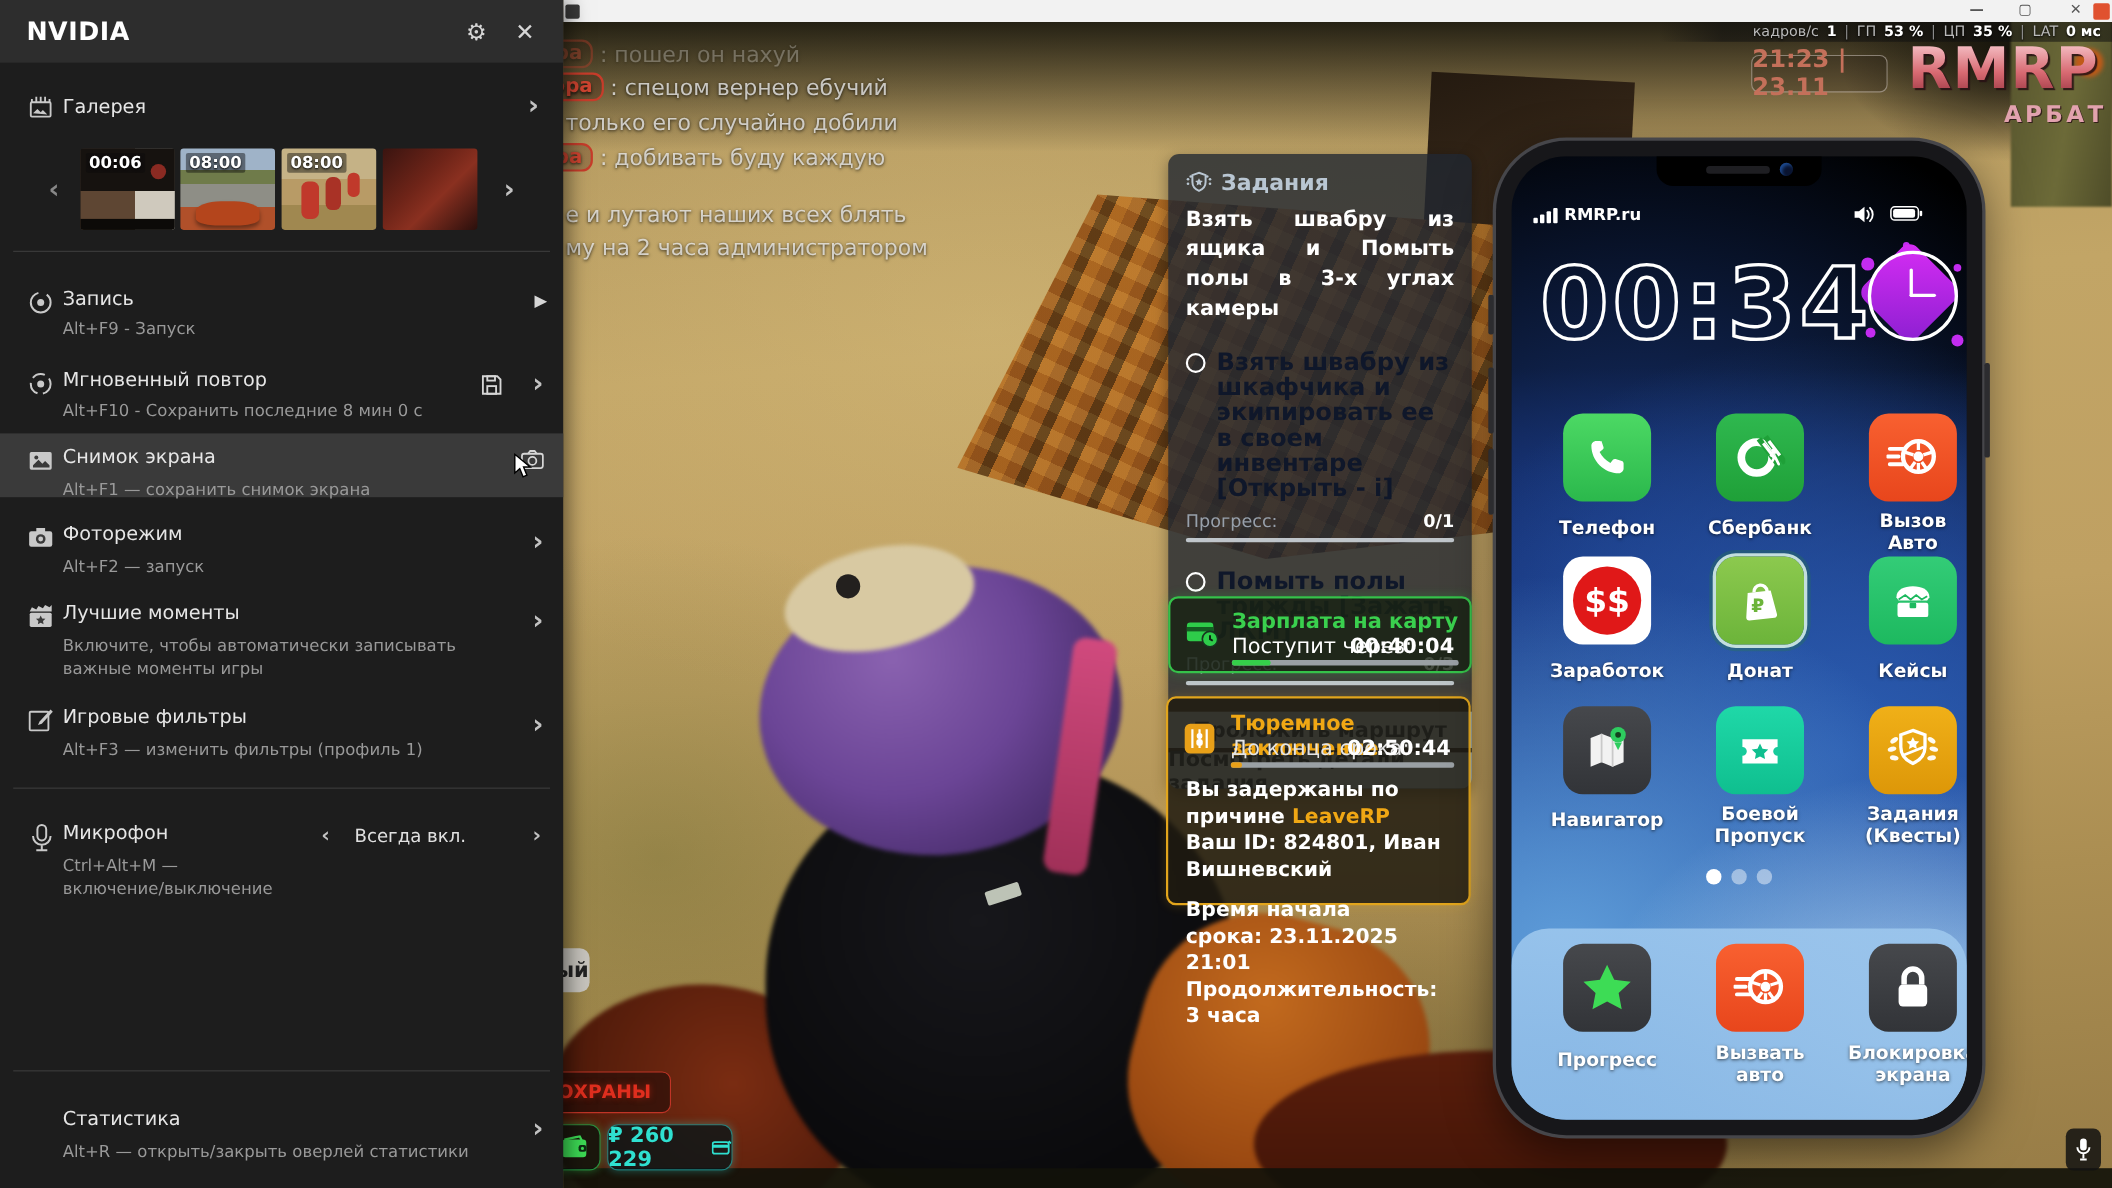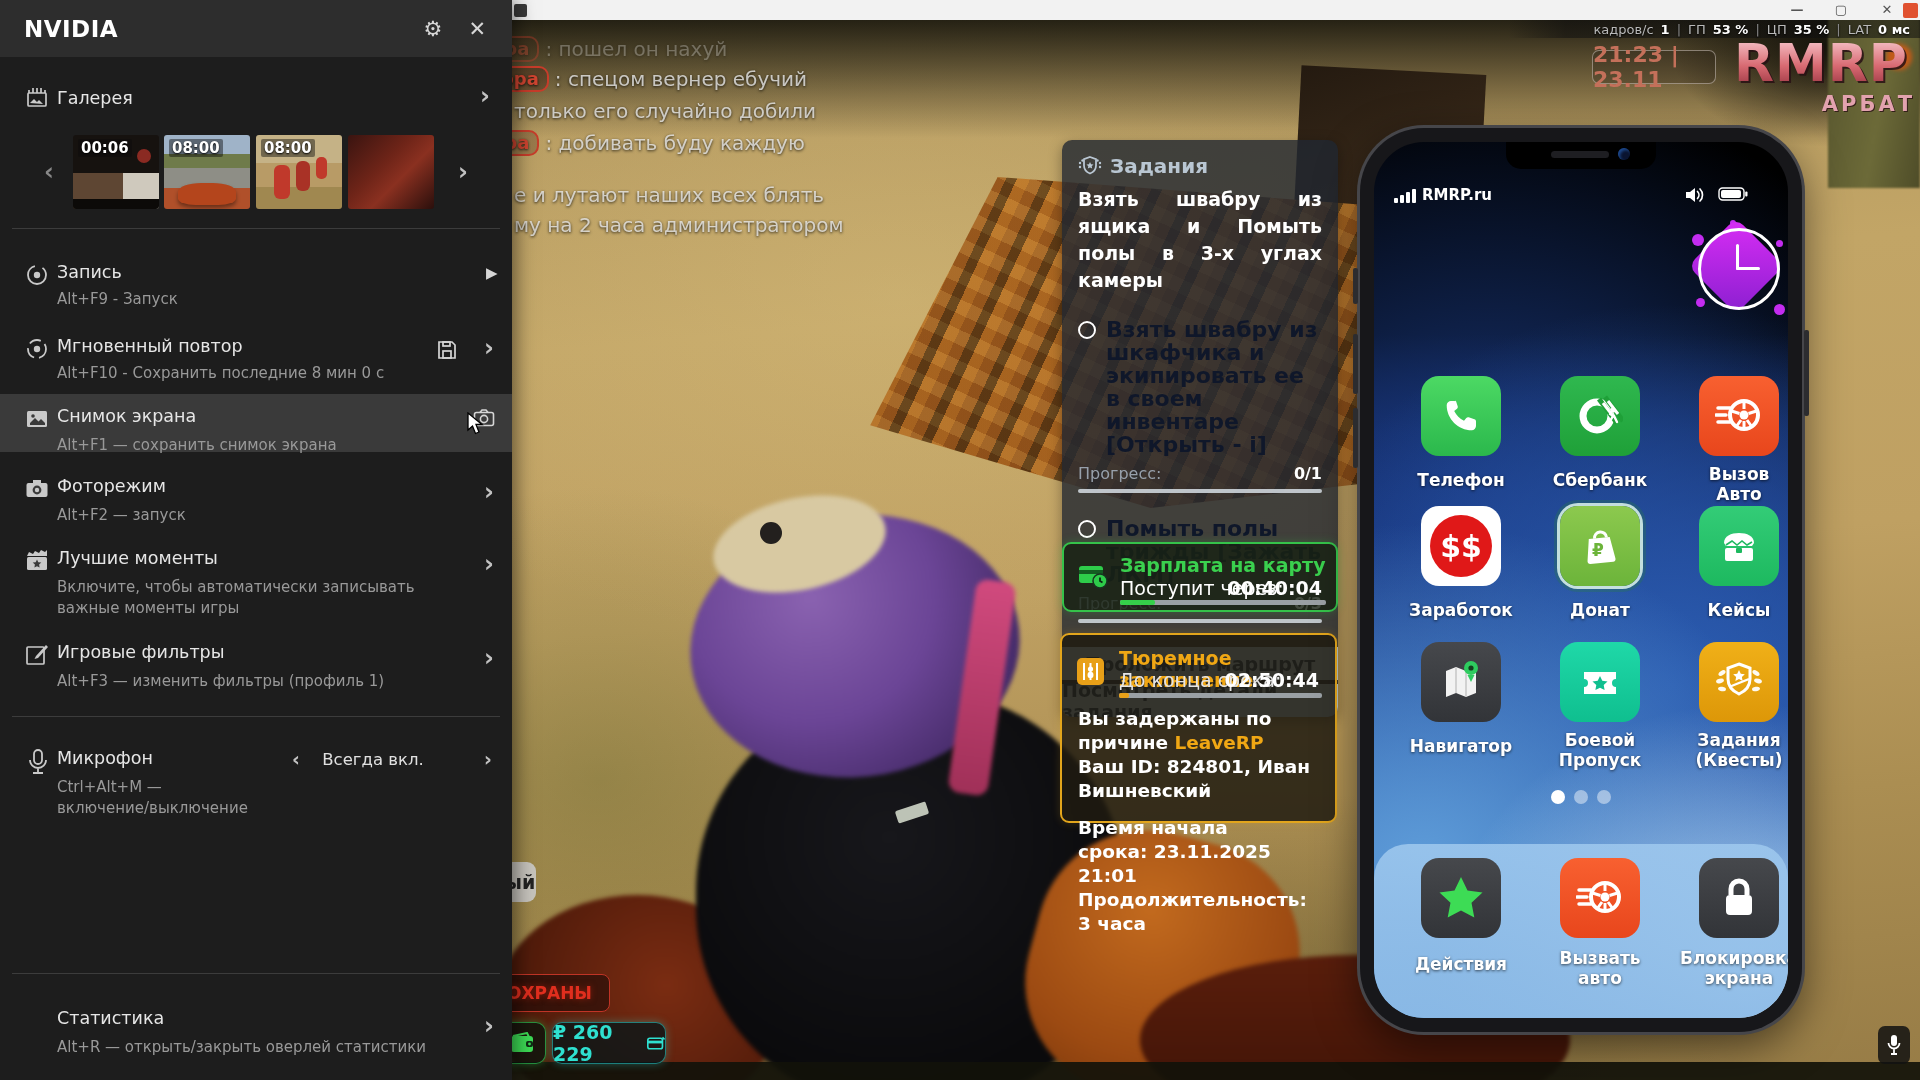--- a/index.html
+++ b/index.html
@@ -361,20 +361,21 @@
       </span>
       <span style="position:absolute;right:40px;top:3px;">
         <svg width="30" height="14" viewBox="0 0 30 14">
             <rect x="1" y="1" width="25" height="12" rx="3.5" stroke="#fff" stroke-width="1.4" fill="none"></rect>
             <rect x="3" y="3" width="20" height="8" rx="2" fill="#fff"></rect>
             <rect x="27.2" y="4.5" width="2.3" height="5" rx="1" fill="#fff"></rect>
           </svg>
       </span>
     </div>
 
+    <div id="bigclock">00:34</div>
     <div id="clockwidget">
       <span class="cwdot" style="left:2px;top:14px;width:12px;height:12px;"></span>
       <span class="cwdot" style="left:86px;top:20px;width:7px;height:7px;"></span>
       <span class="cwdot" style="left:6px;top:78px;width:9px;height:9px;"></span>
       <span class="cwdot" style="left:84px;top:84px;width:11px;height:11px;"></span>
       <span class="cwdot" style="left:40px;top:0;width:6px;height:6px;"></span>
       <div id="cwDiamond"></div>
         <div id="cwRing"></div>
         <div id="cwHands"></div>
         <div id="cwHands2"></div>
@@ -495,21 +496,21 @@
             <path d="M29 7v8M29 27v8M16.5 17l8 2.5M41.5 17l-8 2.5M21 33l5-7M37 33l-5-7"></path>
           </g>
         </svg>
     </div>
     <div class="appicon" style="left:325px;top:716px;background:linear-gradient(180deg,#46484c,#323438);">
       <svg width="44" height="46" viewBox="0 0 44 46">
           <path d="M14 20v-6a8 8 0 0 1 16 0v6" stroke="#fff" stroke-width="5" fill="none"></path>
           <rect x="9" y="20" width="26" height="20" rx="4" fill="#fff"></rect>
         </svg>
     </div>
-    <div class="applabel" style="left:22px;top:812px;">Действия</div>
+    <div class="applabel" style="left:22px;top:812px;">Прогресс</div>
     <div class="applabel narrow" style="left:181px;top:806px;">Вызвать авто</div>
     <div class="applabel" style="left:300px;top:806px;">Блокировка экрана</div>
   </div>
 
   <div class="abs" id="nametag">ый</div>
   <div class="abs" id="zonetag">
     <span>ОХРАНЫ</span>
     <svg width="20" height="14" viewBox="0 0 20 14">
         <path d="M1 3h16l-2 3h-6l-1 4H5l1-4H3z" fill="#df2e1e"></path>
       </svg>

